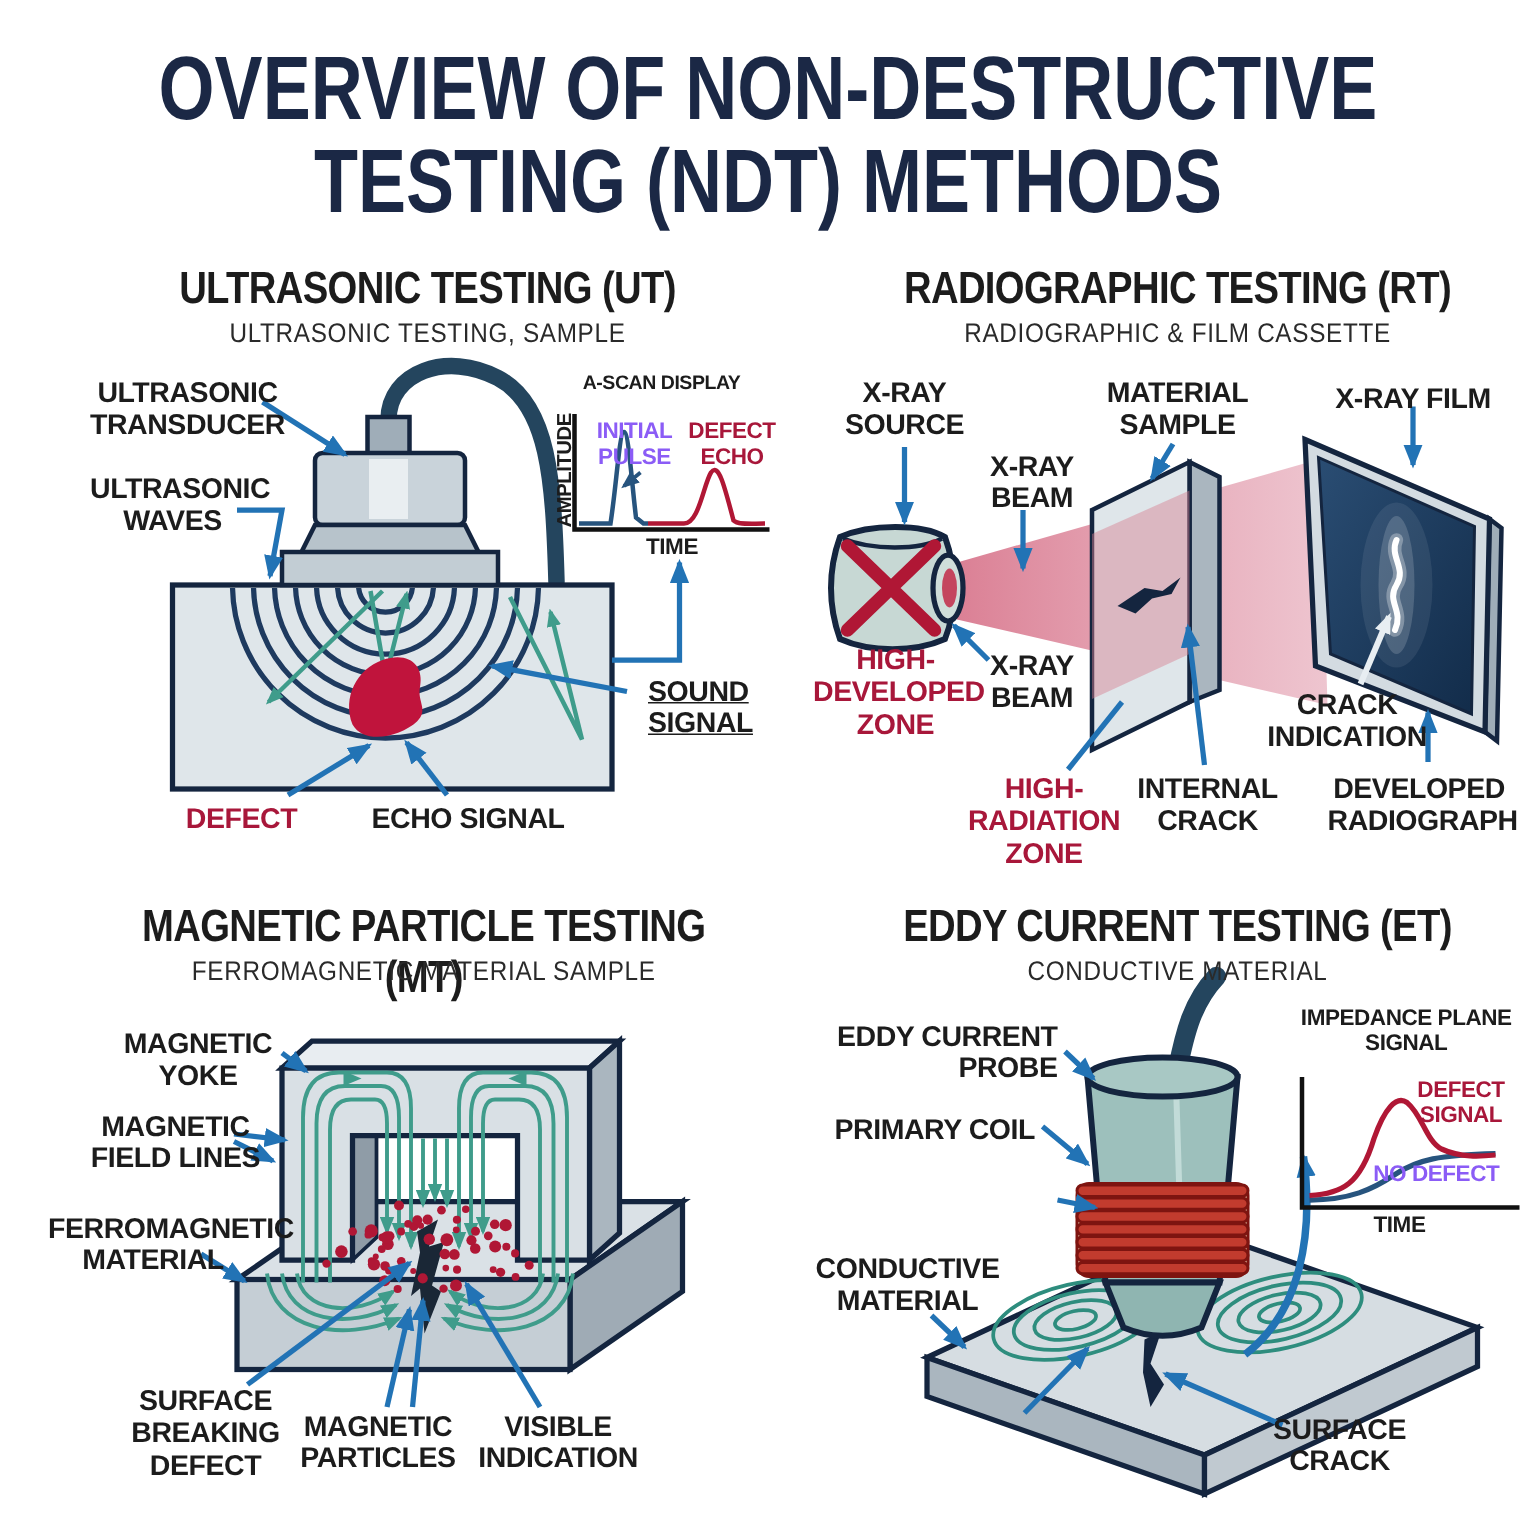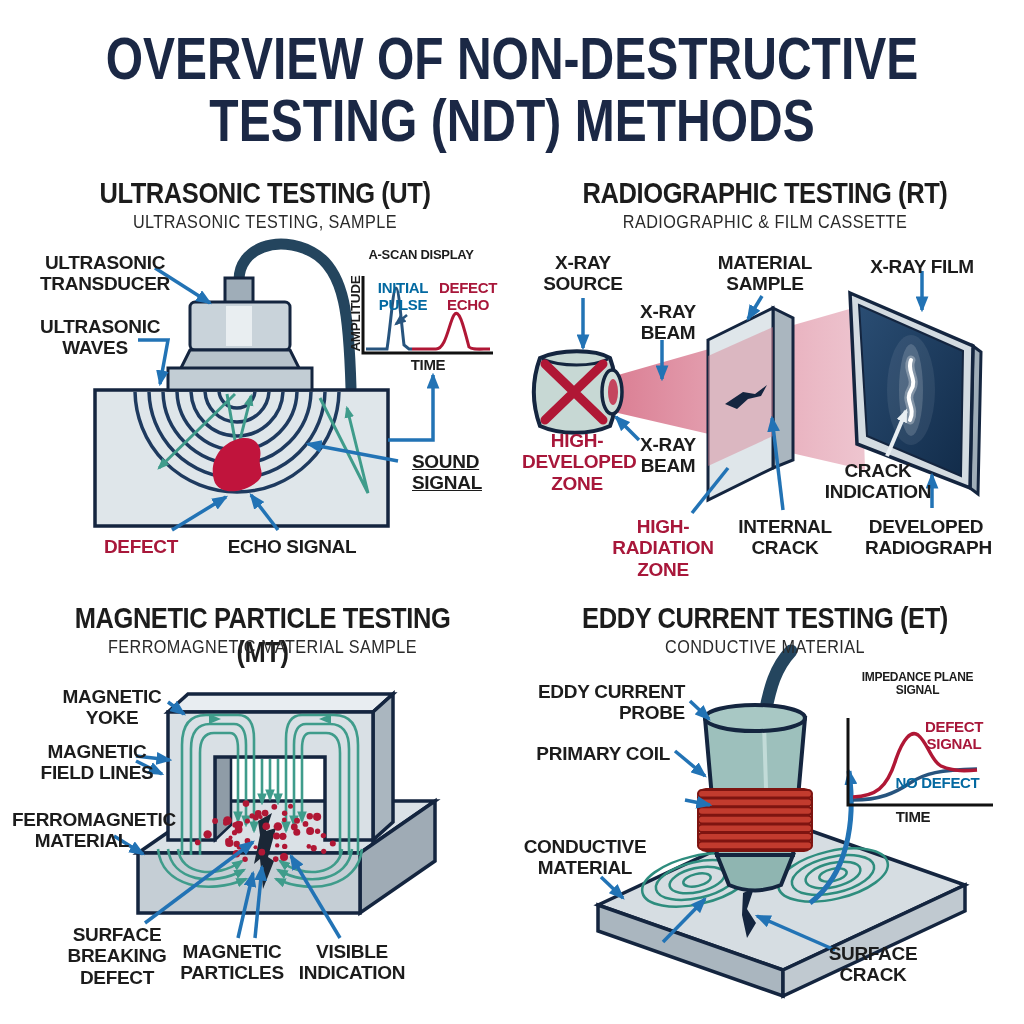--- a/index.html
+++ b/index.html
@@ -1,32 +1,32 @@
 <!DOCTYPE html>
 <html><head>
 <meta charset="utf-8">
 <style>
   html,body{margin:0;padding:0;background:#ffffff;}
   body{width:1024px;height:1024px;position:relative;overflow:hidden;
        font-family:"Liberation Sans",sans-serif;}
   .main-title{position:absolute;top:28px;left:0;right:0;text-align:center;
     font-size:60px;font-weight:bold;color:#1b2845;line-height:1.04;
     transform:scaleX(.8);white-space:pre-line;letter-spacing:0px;}
-  .quad{position:absolute;}
+  .quad{position:absolute;margin-left:20px;}
   .qtitle{position:absolute;left:0;right:0;top:8px;text-align:center;
     font-size:30px;font-weight:bold;color:#1c1c1c;transform:scaleX(.85);
     white-space:pre-line;letter-spacing:-.5px;}
   .qsub{position:absolute;left:0;right:0;top:44px;text-align:center;
     font-size:18px;font-weight:normal;color:#2a2a2a;transform:scaleX(.9);
     letter-spacing:.5px;}
   .qsvg{position:absolute;left:0;top:0;}
   .lbl{position:absolute;font-size:19px;font-weight:bold;color:#1c1c1c;
     line-height:1.12;white-space:pre-line;text-align:center;letter-spacing:-.3px;}
   .lbl.red{color:#a8173a;}
-  .lbl.navy{color:#0369a1;}
+  .lbl.navy{color:#8b5cf6;}
   .lbl.right{text-align:right;}
   .lbl.left{text-align:left;text-decoration:underline;}
   .lbl.small{font-size:15px;}
   .rot90{transform:rotate(-90deg);}
 </style>
 </head>
 <body>
 
 <svg width="0" height="0" style="position:absolute">
   <defs>
@@ -177,21 +177,21 @@
   <div class="lbl" style="left:113px;top:133px;width:80px;">X-RAY
 BEAM</div>
   <div class="lbl" style="left:195px;top:84px;width:110px;">MATERIAL
 SAMPLE</div>
   <div class="lbl" style="left:347px;top:88px;width:120px;">X-RAY FILM</div>
   <div class="lbl red" style="left:7px;top:262px;width:110px;">HIGH-
 DEVELOPED
 ZONE</div>
   <div class="lbl" style="left:113px;top:266px;width:80px;">X-RAY
 BEAM</div>
-  <div class="lbl red" style="left:78px;top:348px;width:140px;text-align:center;">HIGH-RADIATION
+  <div class="lbl red" style="left:91px;top:348px;width:140px;text-align:center;">HIGH-RADIATION
 ZONE</div>
   <div class="lbl" style="left:215px;top:348px;width:110px;">INTERNAL
 CRACK</div>
   <div class="lbl" style="left:308px;top:292px;width:110px;">CRACK
 INDICATION</div>
   <div class="lbl" style="left:350px;top:348px;width:122px;">DEVELOPED
 RADIOGRAPH</div>
 </div>
 
 <div class="quad" style="left:10px;top:593px;width:505px;height:428px;">
@@ -378,19 +378,19 @@
   </svg>
   <div class="qtitle">EDDY CURRENT TESTING (ET)</div>
   <div class="qsub">CONDUCTIVE MATERIAL</div>
   <div class="lbl right" style="left:20px;top:88px;width:150px;">EDDY CURRENT
 PROBE</div>
   <div class="lbl right" style="left:15px;top:150px;width:140px;">PRIMARY COIL</div>
   <div class="lbl" style="left:5px;top:243px;width:130px;">CONDUCTIVE
 MATERIAL</div>
   <div class="lbl" style="left:298px;top:350px;width:120px;">SURFACE
 CRACK</div>
-  <div class="lbl" style="left:330px;top:78px;width:145px;font-size:12px;">IMPEDANCE PLANE
+  <div class="lbl" style="left:330px;top:78px;width:145px;font-size:15px;">IMPEDANCE PLANE
 SIGNAL</div>
   <div class="lbl small red" style="left:398px;top:126px;width:82px;">DEFECT
 SIGNAL</div>
   <div class="lbl small navy" style="left:365px;top:182px;width:115px;">NO DEFECT</div>
   <div class="lbl small" style="left:358px;top:216px;width:80px;">TIME</div>
 </div>
 
 </body></html>

